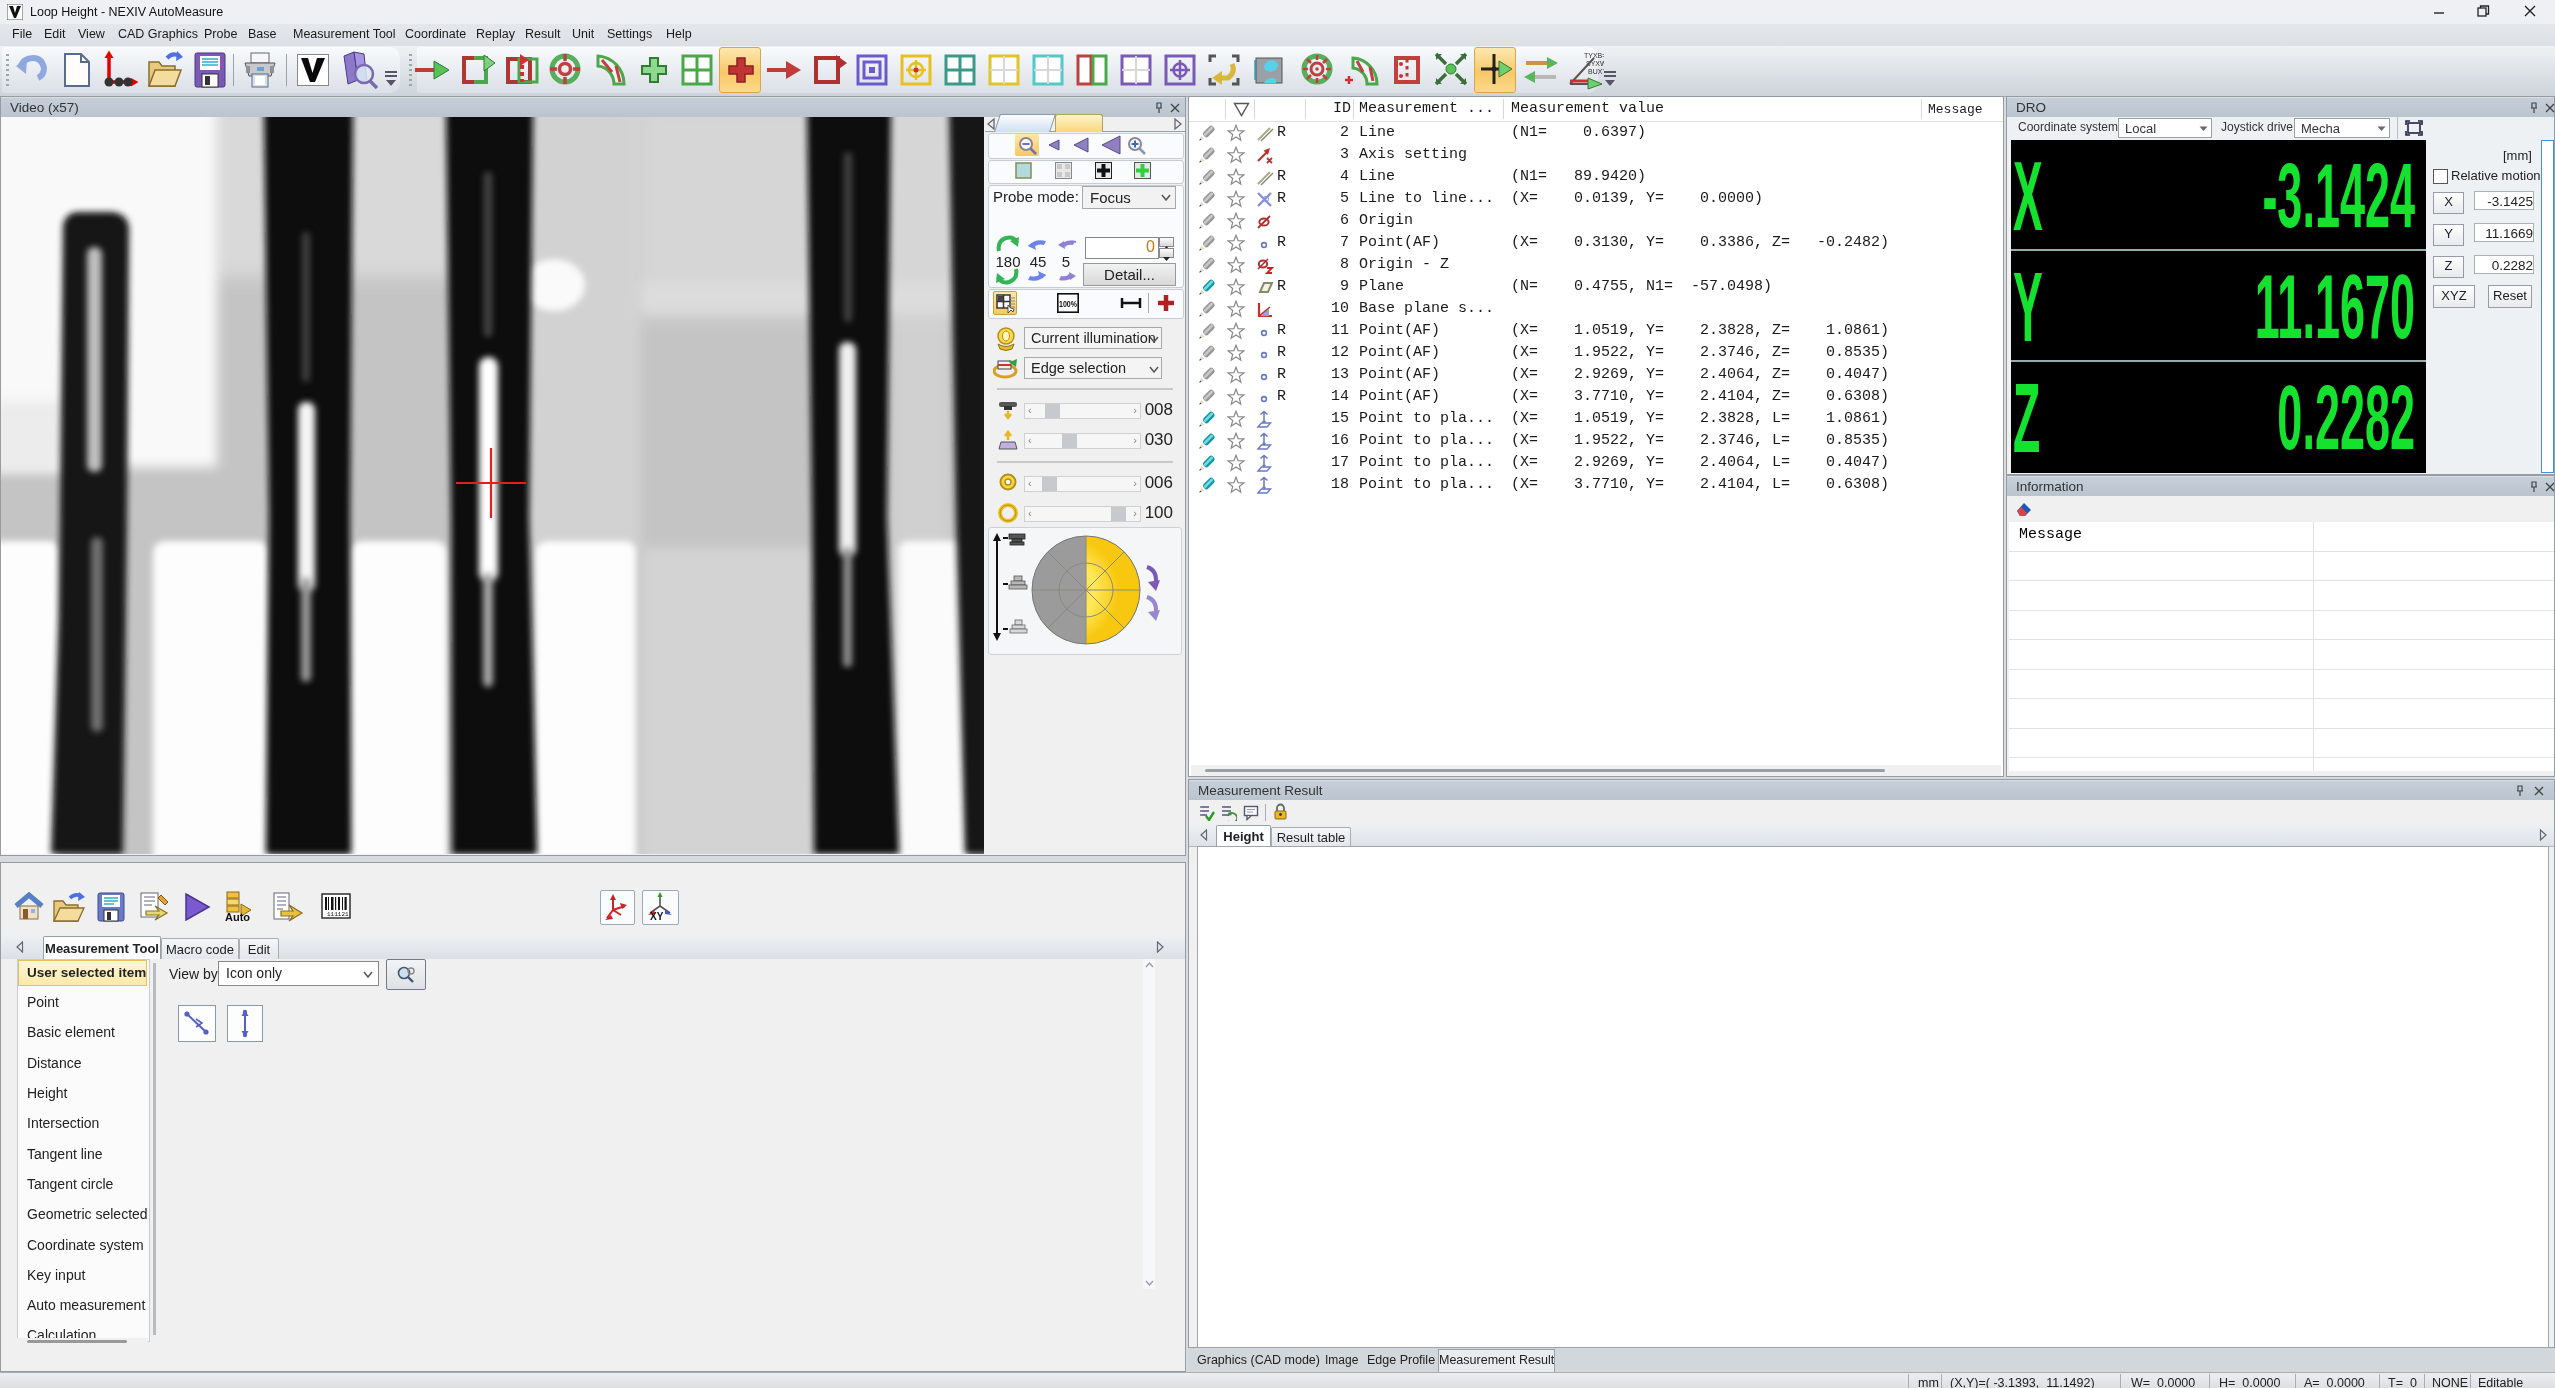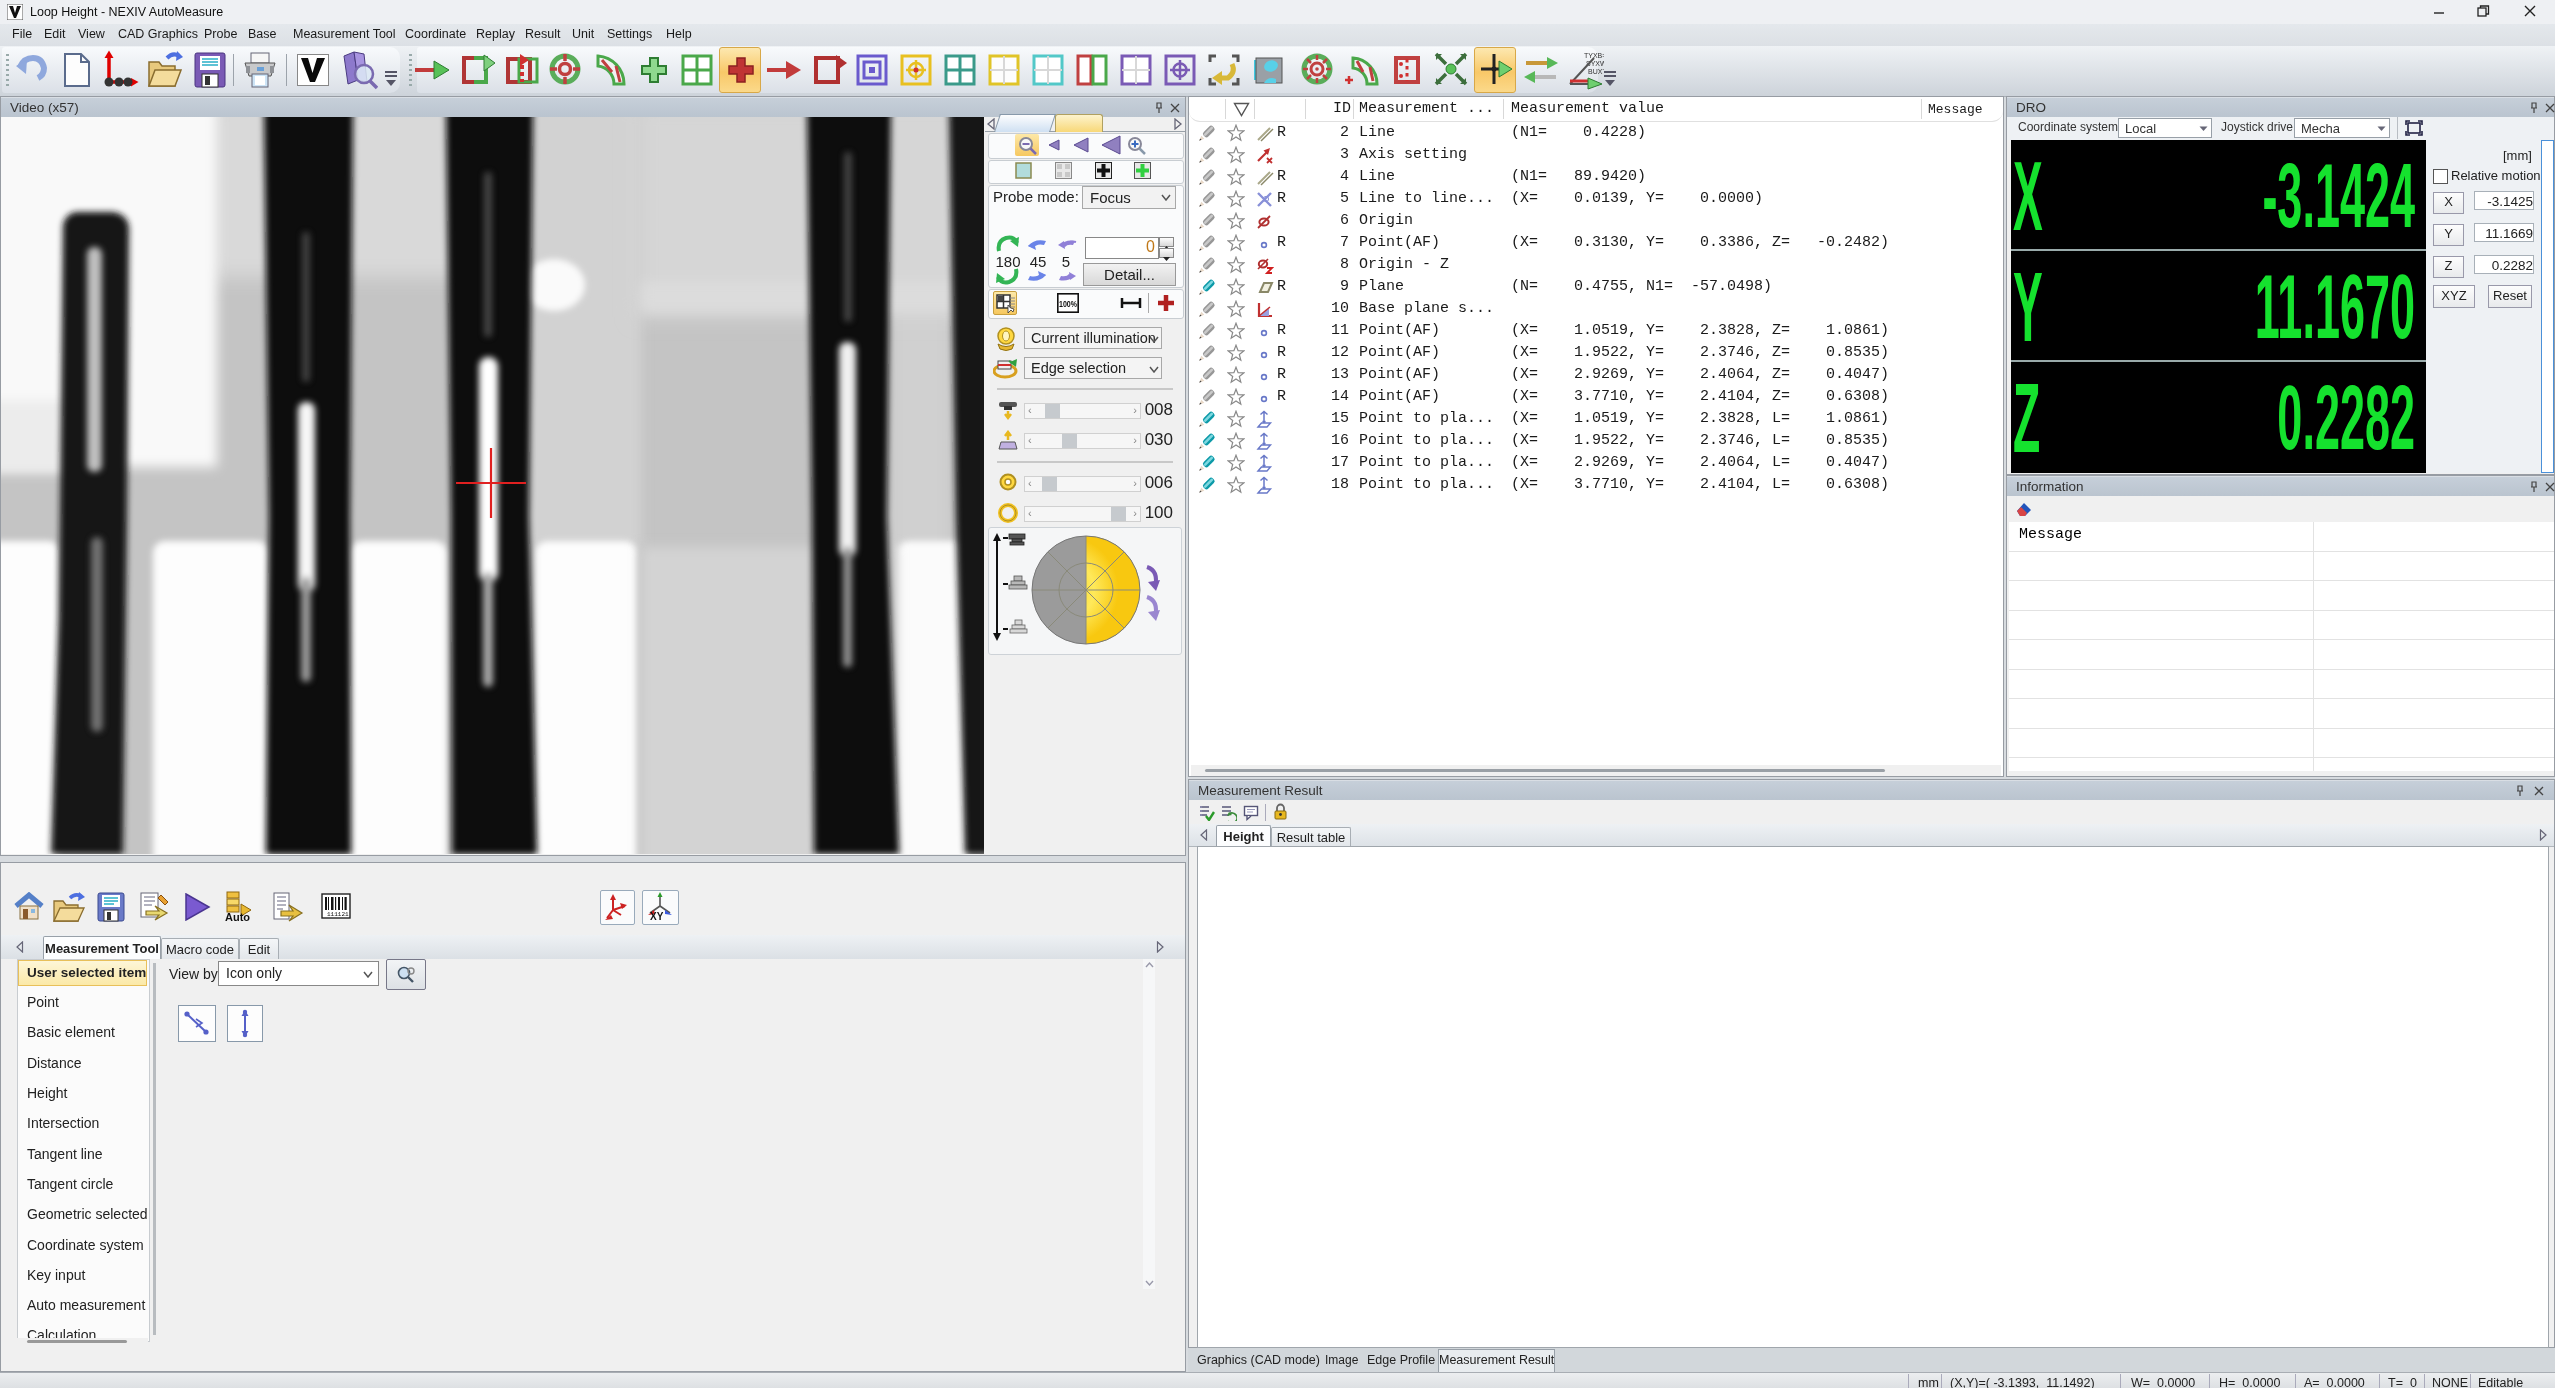--- a/index.html
+++ b/index.html
@@ -704,21 +704,21 @@
           </svg>
     </div>
     <div class="abs" style="left:16px;top:379px;width:131px;height:8px;background:#f0f0f0;">
           <div class="abs" style="left:10px;top:2px;width:100px;height:3px;background:#999;border-radius:2px;"></div>
         </div>
   </div>
 </div>
 
 <div class="abs" style="left:1188px;top:96px;width:816px;height:681px;background:#fff;border:1px solid #979ca3;box-sizing:border-box;font-family:'Liberation Mono',monospace;font-size:15px;color:#1a1a1a;" id="mtable">
 
-  <div class="abs" style="left:0;top:0;width:814px;height:24px;border-bottom:1px solid #e0e0e0;border-radius:11px;">
+  <div class="abs" style="left:0;top:0;width:814px;height:24px;border-bottom:1px solid #e0e0e0;">
     <svg class="abs" style="left:44px;top:5px" width="17" height="15" viewBox="0 0 17 15">
           <path d="M1.5 1.5 L15.5 1.5 L8.5 13.5 Z" fill="none" stroke="#555" stroke-width="1.4"></path>
         </svg>
     <div class="abs" style="left:36px;top:2px;width:1px;height:20px;background:#d8d8d8;"></div>
     <div class="abs" style="left:65px;top:2px;width:1px;height:20px;background:#d8d8d8;"></div>
     <div class="abs" style="left:116px;top:2px;width:1px;height:20px;background:#d8d8d8;"></div>
     <div class="abs" style="left:164px;top:2px;width:1px;height:20px;background:#d8d8d8;"></div>
     <div class="abs" style="left:314px;top:2px;width:1px;height:20px;background:#d8d8d8;"></div>
     <div class="abs" style="left:732px;top:2px;width:1px;height:20px;background:#d8d8d8;"></div>
     <span class="abs" style="left:144px;top:3px;">ID</span>
@@ -736,21 +736,21 @@
   <svg class="abs" style="left:38px;top:2px" width="18" height="18" viewBox="0 0 18 18">
           <path d="M9 1.2 L11.1 6.6 L16.8 6.9 L12.3 10.5 L13.8 16.2 L9 12.9 L4.2 16.2 L5.7 10.5 L1.2 6.9 L6.9 6.6 Z" fill="#fff" stroke="#888" stroke-width="1.2"></path>
         </svg>
   <svg class="abs" style="left:66px;top:2px" width="19" height="19" viewBox="0 0 19 19">
           <path d="M3 16 L15 4" stroke="#aaa88a" stroke-width="2"></path>
           <path d="M6 17 L18 5" stroke="#8a8868" stroke-width="1.4"></path>
         </svg>
   <span class="abs" style="left:88px;top:2px;">R</span>
   <span class="abs" style="left:124px;top:2px;width:36px;text-align:right;white-space:pre;">2</span>
   <span class="abs" style="left:170px;top:2px;white-space:pre;">Line</span>
-  <span class="abs" style="left:322px;top:2px;white-space:pre;">(N1=    0.4228)</span>
+  <span class="abs" style="left:322px;top:2px;white-space:pre;">(N1=    0.6397)</span>
   </div>
   <div class="abs" style="left:0;top:47px;width:814px;height:22px;">
   <svg class="abs" style="left:8px;top:2px" width="19" height="19" viewBox="0 0 19 19">
           <rect x="6.5" y="0" width="6.5" height="13" rx="2.6" transform="rotate(45 9.5 9.5)" fill="#979797"></rect>
           <rect x="8" y="0.5" width="2.6" height="12" rx="1.3" transform="rotate(45 9.5 9.5)" fill="#c9c9c9"></rect>
           <path d="M2.2 16.8 L4.3 11.8 L7.3 14.8 Z" fill="#e9d9c8"></path>
           <path d="M2.2 16.8 L3.2 14.4 L4.6 15.8 Z" fill="#444"></path>
         </svg>
   <svg class="abs" style="left:38px;top:2px" width="18" height="18" viewBox="0 0 18 18">
           <path d="M9 1.2 L11.1 6.6 L16.8 6.9 L12.3 10.5 L13.8 16.2 L9 12.9 L4.2 16.2 L5.7 10.5 L1.2 6.9 L6.9 6.6 Z" fill="#fff" stroke="#888" stroke-width="1.2"></path>

